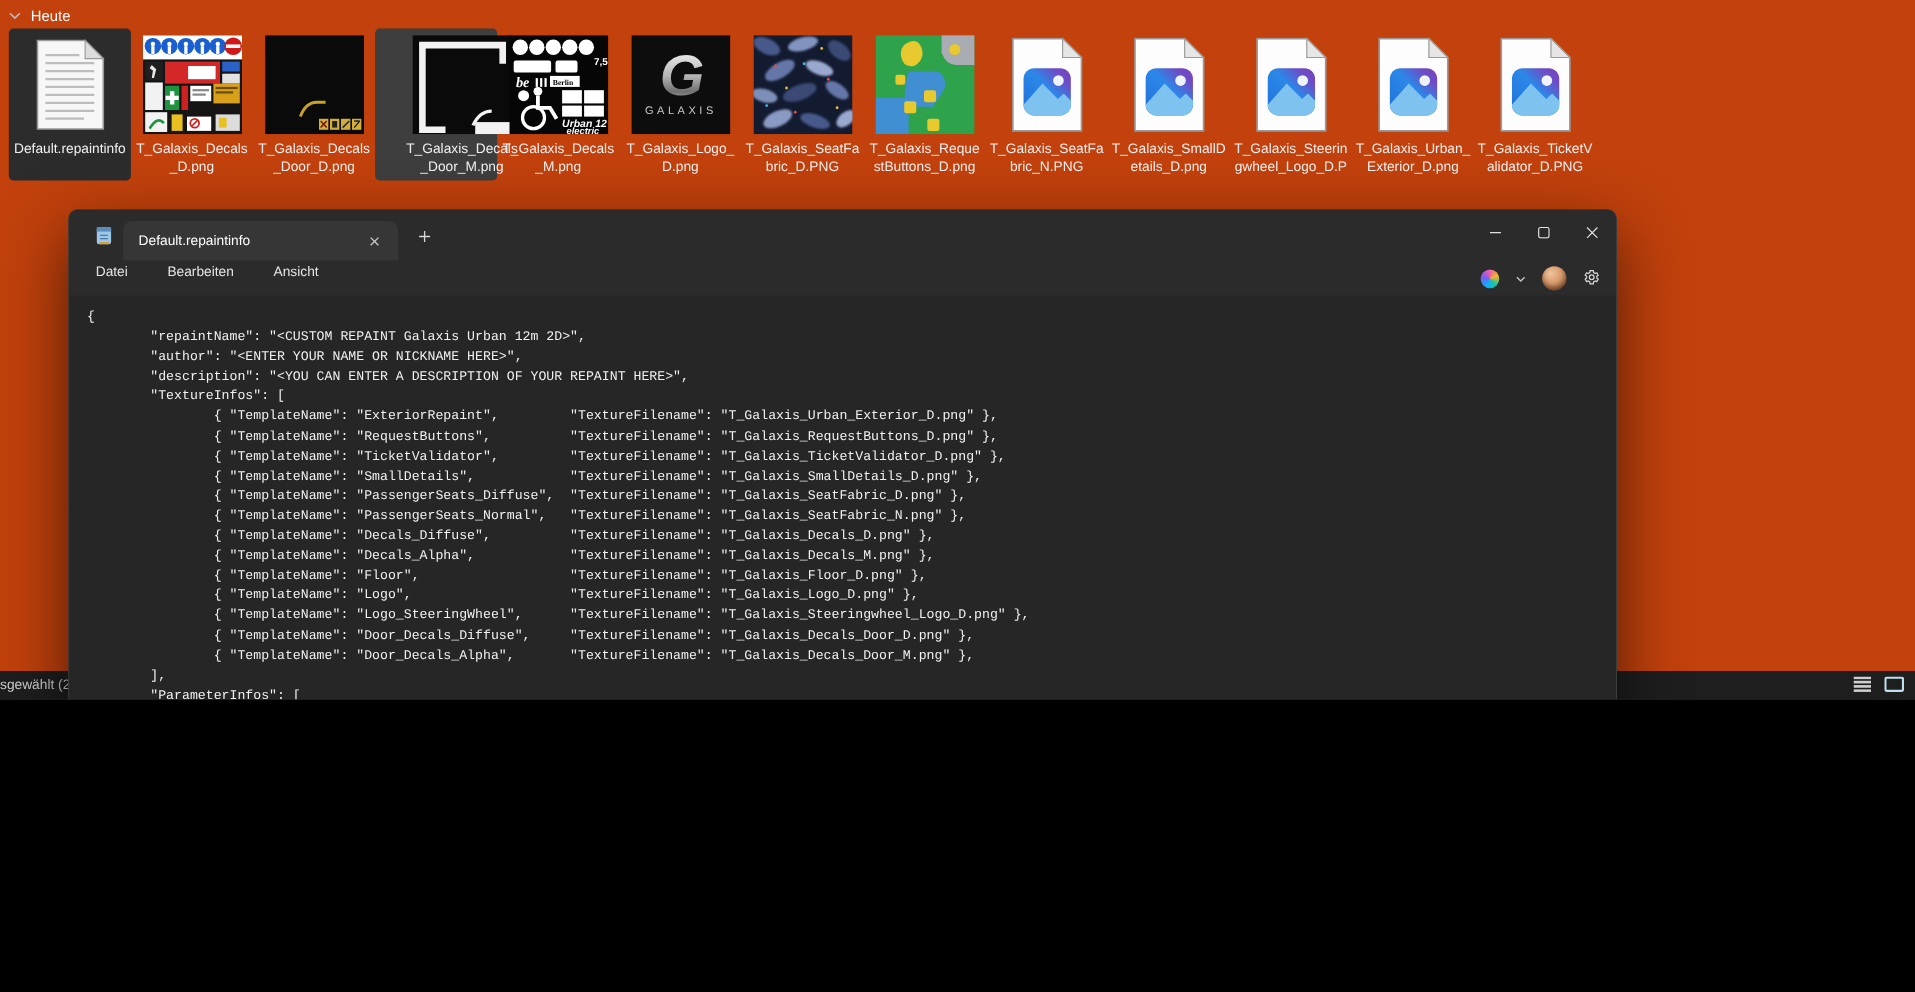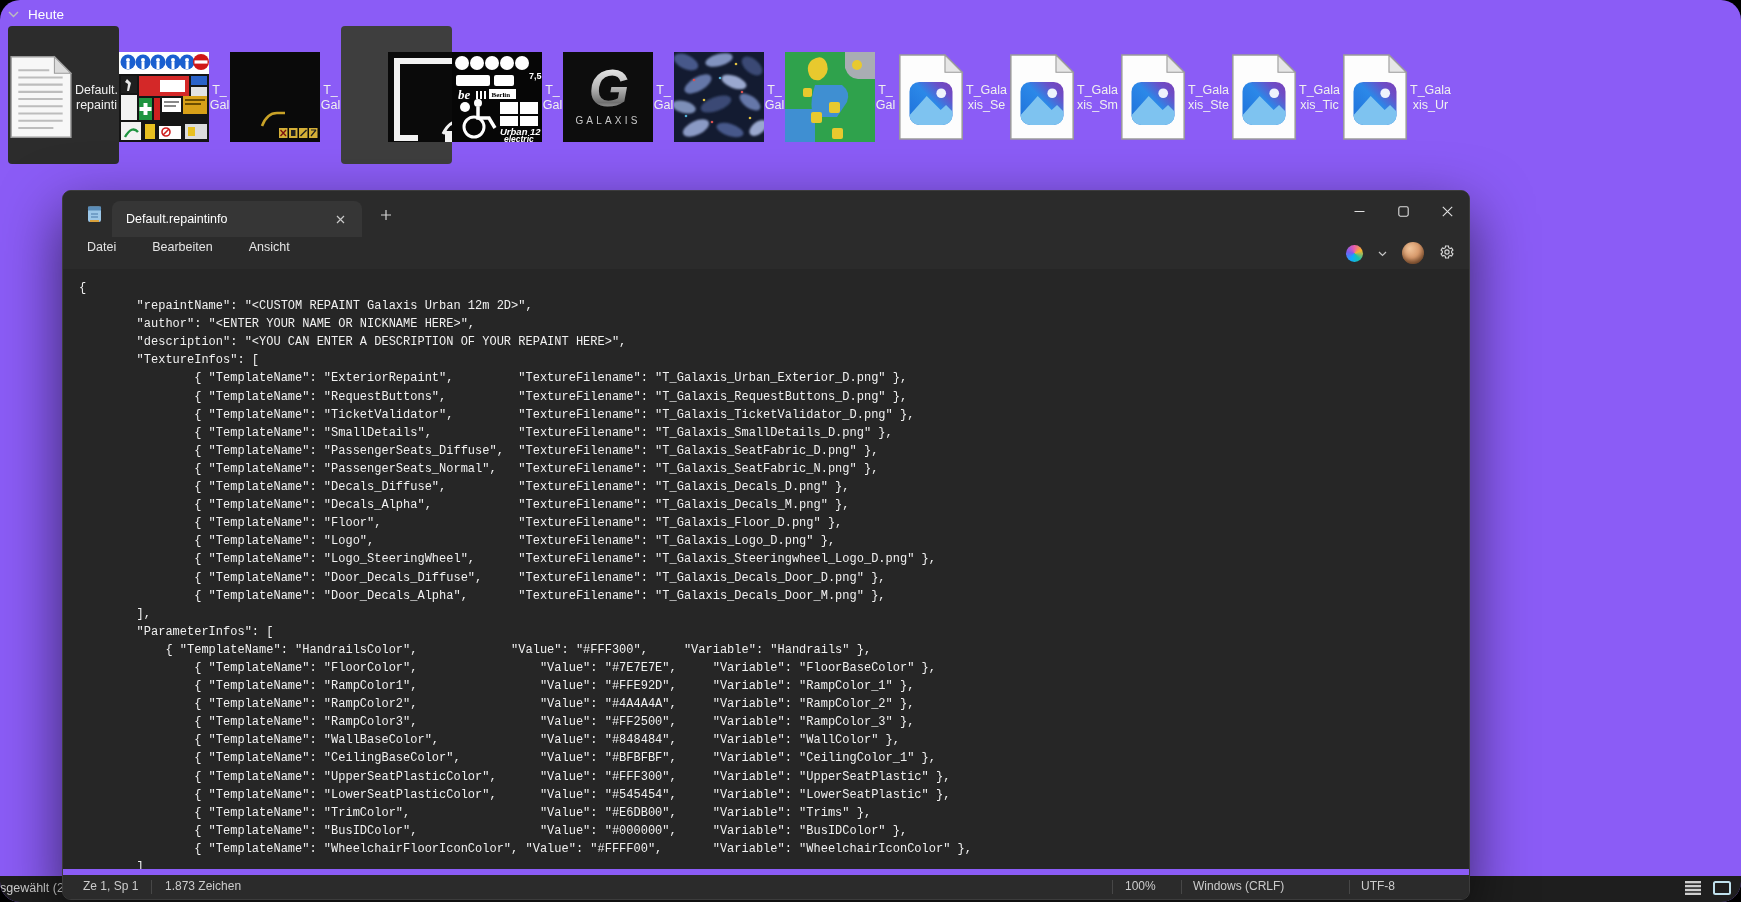--- a/index.html
+++ b/index.html
@@ -1,24 +1,24 @@
 <!DOCTYPE html>
 <html><head>
 <meta charset="utf-8">
 <style>
   html,body{margin:0;padding:0;background:#000;}
-  .screen{position:relative;width:1741px;height:902px;background:#8b5cf6;overflow:hidden;
-          font-family:"Liberation Sans",sans-serif;color:#e8e8e8;border-radius:20px;}
+  .screen{position:relative;width:1741px;height:636px;background:#c2410c;overflow:hidden;
+          font-family:"Liberation Sans",sans-serif;color:#e8e8e8;}
 
   
   .group-header{position:absolute;left:8px;top:7px;display:flex;align-items:center;gap:9px;
                 font-size:13.5px;color:#fff;}
   .chev{display:inline-flex;align-items:center;}
   .tiles{position:absolute;left:8px;top:26px;display:flex;}
-  .tile{width:111px;height:138px;border-radius:4px;display:flex;flex-direction:row;
+  .tile{width:111px;height:138px;border-radius:4px;display:flex;flex-direction:column;
         align-items:center;box-sizing:border-box;padding-top:3px;}
   .tile.sel-light{background:#2c2c2c;}
   .tile.sel-strong{background:#3e3e3e;padding-left:47px;}
   .thumb{width:94px;height:96px;display:flex;align-items:center;justify-content:center;}
   .tile-label{margin-top:3px;width:106px;font-size:12.5px;line-height:15.5px;color:#f0f0f0;
               text-align:center;word-break:break-all;max-height:31px;overflow:hidden;}
 
   .ex-status{position:absolute;left:0;right:0;bottom:0;height:26px;background:#1e1e1e;z-index:1;
              font-size:12.5px;color:#cfcfcf;}
   .ex-status .sel-text{position:absolute;left:0;top:5px;white-space:nowrap;}
@@ -354,41 +354,41 @@
                 <stop offset="1" stop-color="#7a3fb8"></stop>
               </linearGradient>
             </defs>
     <path d="M3 1h42l16 16v62H3z" fill="#fdfdfd" stroke="#9a9a9a" stroke-width="1.4"></path>
     <path d="M45 1l16 16H45z" fill="#e6e6e6" stroke="#9a9a9a" stroke-width="1"></path>
     <rect x="12" y="26" width="40" height="40" rx="9" fill="url(#pg)"></rect>
     <circle cx="41.5" cy="36.5" r="4.5" fill="#eef3fc"></circle>
     <path d="M12 57 L28 39 L41 52 L46 47.5 L52 53.5 v3.5 a9 9 0 0 1 -9 9 H21 a9 9 0 0 1 -9 -9z" fill="#7ec3f0"></path>
     </svg>
         </div>
-        <div class="tile-label">T_Galaxis_TicketValidator_D.PNG</div>
+        <div class="tile-label">T_Galaxis_Urban_Exterior_D.png</div>
       </div>
       <div class="tile">
         <div class="thumb">
           <svg width="70" height="86" viewBox="0 0 64 80">
     <defs>
               <linearGradient id="pg" x1="0" y1="1" x2="1" y2="0">
       <stop offset="0" stop-color="#1e6fd9"></stop>
                 <stop offset=".55" stop-color="#2b88e8"></stop>
       <stop offset=".8" stop-color="#6b4fc8"></stop>
                 <stop offset="1" stop-color="#7a3fb8"></stop>
               </linearGradient>
             </defs>
     <path d="M3 1h42l16 16v62H3z" fill="#fdfdfd" stroke="#9a9a9a" stroke-width="1.4"></path>
     <path d="M45 1l16 16H45z" fill="#e6e6e6" stroke="#9a9a9a" stroke-width="1"></path>
     <rect x="12" y="26" width="40" height="40" rx="9" fill="url(#pg)"></rect>
     <circle cx="41.5" cy="36.5" r="4.5" fill="#eef3fc"></circle>
     <path d="M12 57 L28 39 L41 52 L46 47.5 L52 53.5 v3.5 a9 9 0 0 1 -9 9 H21 a9 9 0 0 1 -9 -9z" fill="#7ec3f0"></path>
     </svg>
         </div>
-        <div class="tile-label">T_Galaxis_Urban_Exterior_D.png</div>
+        <div class="tile-label">T_Galaxis_TicketValidator_D.PNG</div>
       </div>
     </div>
 
   <div class="ex-status">
     <span class="sel-text">sgewählt (2,70</span>
     <span class="view-icons">
       <span>
         <svg width="16" height="14" viewBox="0 0 16 14">
             <rect x="0" y="0" width="16" height="2.4" fill="#cfcfcf"></rect>
             <rect x="0" y="3.9" width="16" height="2.4" fill="#cfcfcf"></rect>

